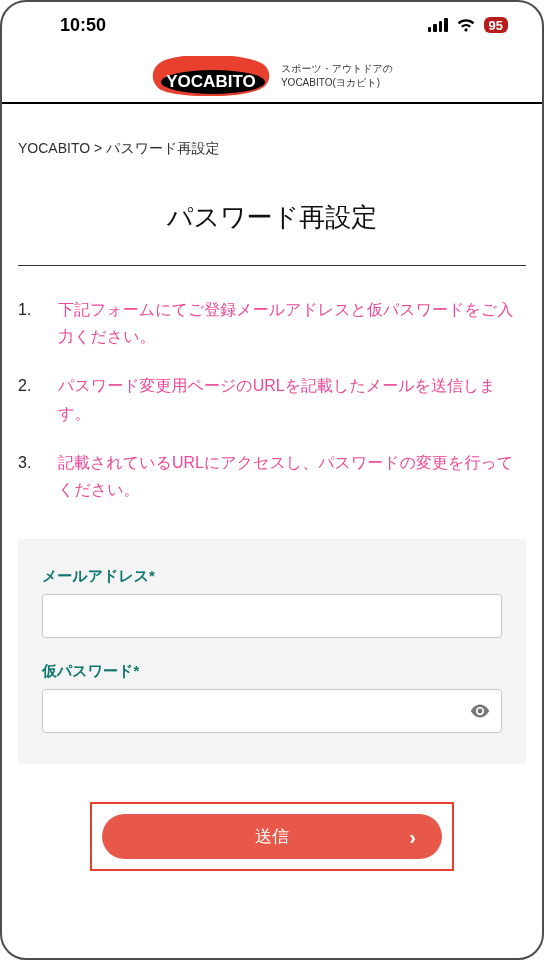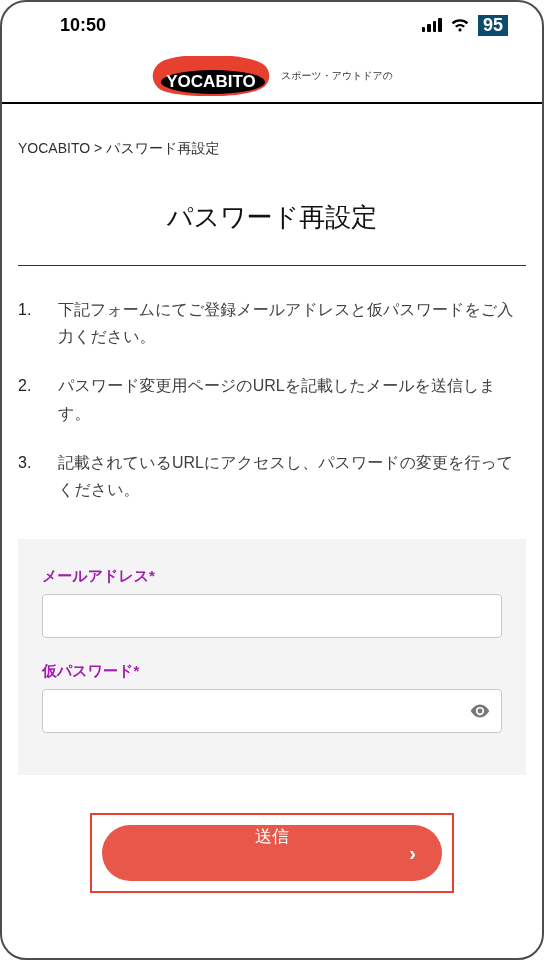--- a/index.html
+++ b/index.html
@@ -27,22 +27,22 @@
     }
     .status-right { display:flex; align-items:center; gap:8px; }
     .signal { display:flex; align-items:flex-end; gap:2px; height:14px; }
     .signal span { width:3.5px; background:#000; border-radius:1px; }
     .signal span:nth-child(1){height:5px;}
     .signal span:nth-child(2){height:8px;}
     .signal span:nth-child(3){height:11px;}
     .signal span:nth-child(4){height:14px;}
     .wifi-icon svg { display:block; }
     .battery {
-      background:#0c4a6e; color:#fff; font-size:18px; font-weight:700;
-      padding:1.5px 5px; border-radius:0; line-height:1;
+      background:#b91c1c; color:#fff; font-size:13px; font-weight:700;
+      padding:1.5px 5px; border-radius:6px; line-height:1;
     }
     
     .brand-header {
       display:flex; align-items:center; justify-content:center;
       gap:10px; padding:8px 0 6px;
     }
     .logo {
       width:120px; height:40px; position:relative;
     }
     .logo svg { width:100%; height:100%; display:block; }
@@ -63,37 +63,37 @@
     
     ol.steps {
       padding:30px 22px 10px 16px;
       list-style:none; counter-reset:step;
     }
     ol.steps li {
       counter-increment:step;
       display:flex; gap:14px;
       font-size:16px; line-height:1.7;
       margin-bottom:22px;
-      color:#404040;
+      color:#ec4899;
     }
     ol.steps li::before {
       content: counter(step) ".";
       flex:0 0 26px;
       color:#222;
     }
     
     .form-panel {
       background:#f4f4f4;
       margin:4px 16px 0;
       padding:28px 24px 30px;
     }
     .field { margin-bottom:24px; }
-    .field:last-child{ margin-bottom:12px; }
+    .field:last-child{ margin-bottom:1px; }
     .field-label {
-      font-size:15px; font-weight:600; color:#a21caf;
+      font-size:15px; font-weight:600; color:#0f766e;
       display:block; margin-bottom:8px;
     }
     .input-wrap { position:relative; }
     .text-input {
       width:100%; height:44px;
       border:1px solid #c8c8c8; border-radius:4px;
       background:#fff; padding:0 44px 0 12px;
       font-size:15px;
     }
     .eye-btn {
@@ -103,25 +103,25 @@
     }
     .eye-btn svg { display:block; }
     
     .submit-wrap {
       margin:38px auto 0;
       width:364px;
       border:2.5px solid #e8402f;
       padding:10px;
     }
     .submit-btn {
-      width:100%; height:56px;
+      width:100%; height:45px;
       background:#e7584a;
       border:none; border-radius:28px;
       color:#fff; font-size:17px;
-      display:flex; justify-content:center;
+      display:flex; align-items:center; justify-content:center;
       position:relative; cursor:pointer;
     }
     .submit-btn .chev {
       position:absolute; right:26px; top:50%; transform:translateY(-50%);
       font-size:20px; font-weight:700;
     }
   </style>
 </head>
 <body>
 
@@ -146,20 +146,21 @@
 <div class="brand-header">
   <div class="logo">
     <svg viewBox="0 0 120 40">
       <path d="M10 6 C26 -4 92 -4 112 8 C120 14 120 24 114 30 C98 44 26 42 10 34 C0 28 -2 14 10 6 Z" fill="#e8402f"></path>
       <ellipse cx="62" cy="26" rx="52" ry="12" fill="#000"></ellipse>
       <text x="60" y="31" font-family="Arial Black, sans-serif" font-size="17" font-weight="900" fill="#fff" text-anchor="middle" letter-spacing="0">YOCABITO</text>
     </svg>
   </div>
   <div class="tagline">
     <div>スポーツ・アウトドアの</div>
+    <div>YOCABITO(ヨカビト)</div>
   </div>
 </div>
 <hr class="thick">
 
 <div class="crumb">
   <span>YOCABITO</span>
   <span>&gt;</span>
   <span>パスワード再設定</span>
 </div>
 

